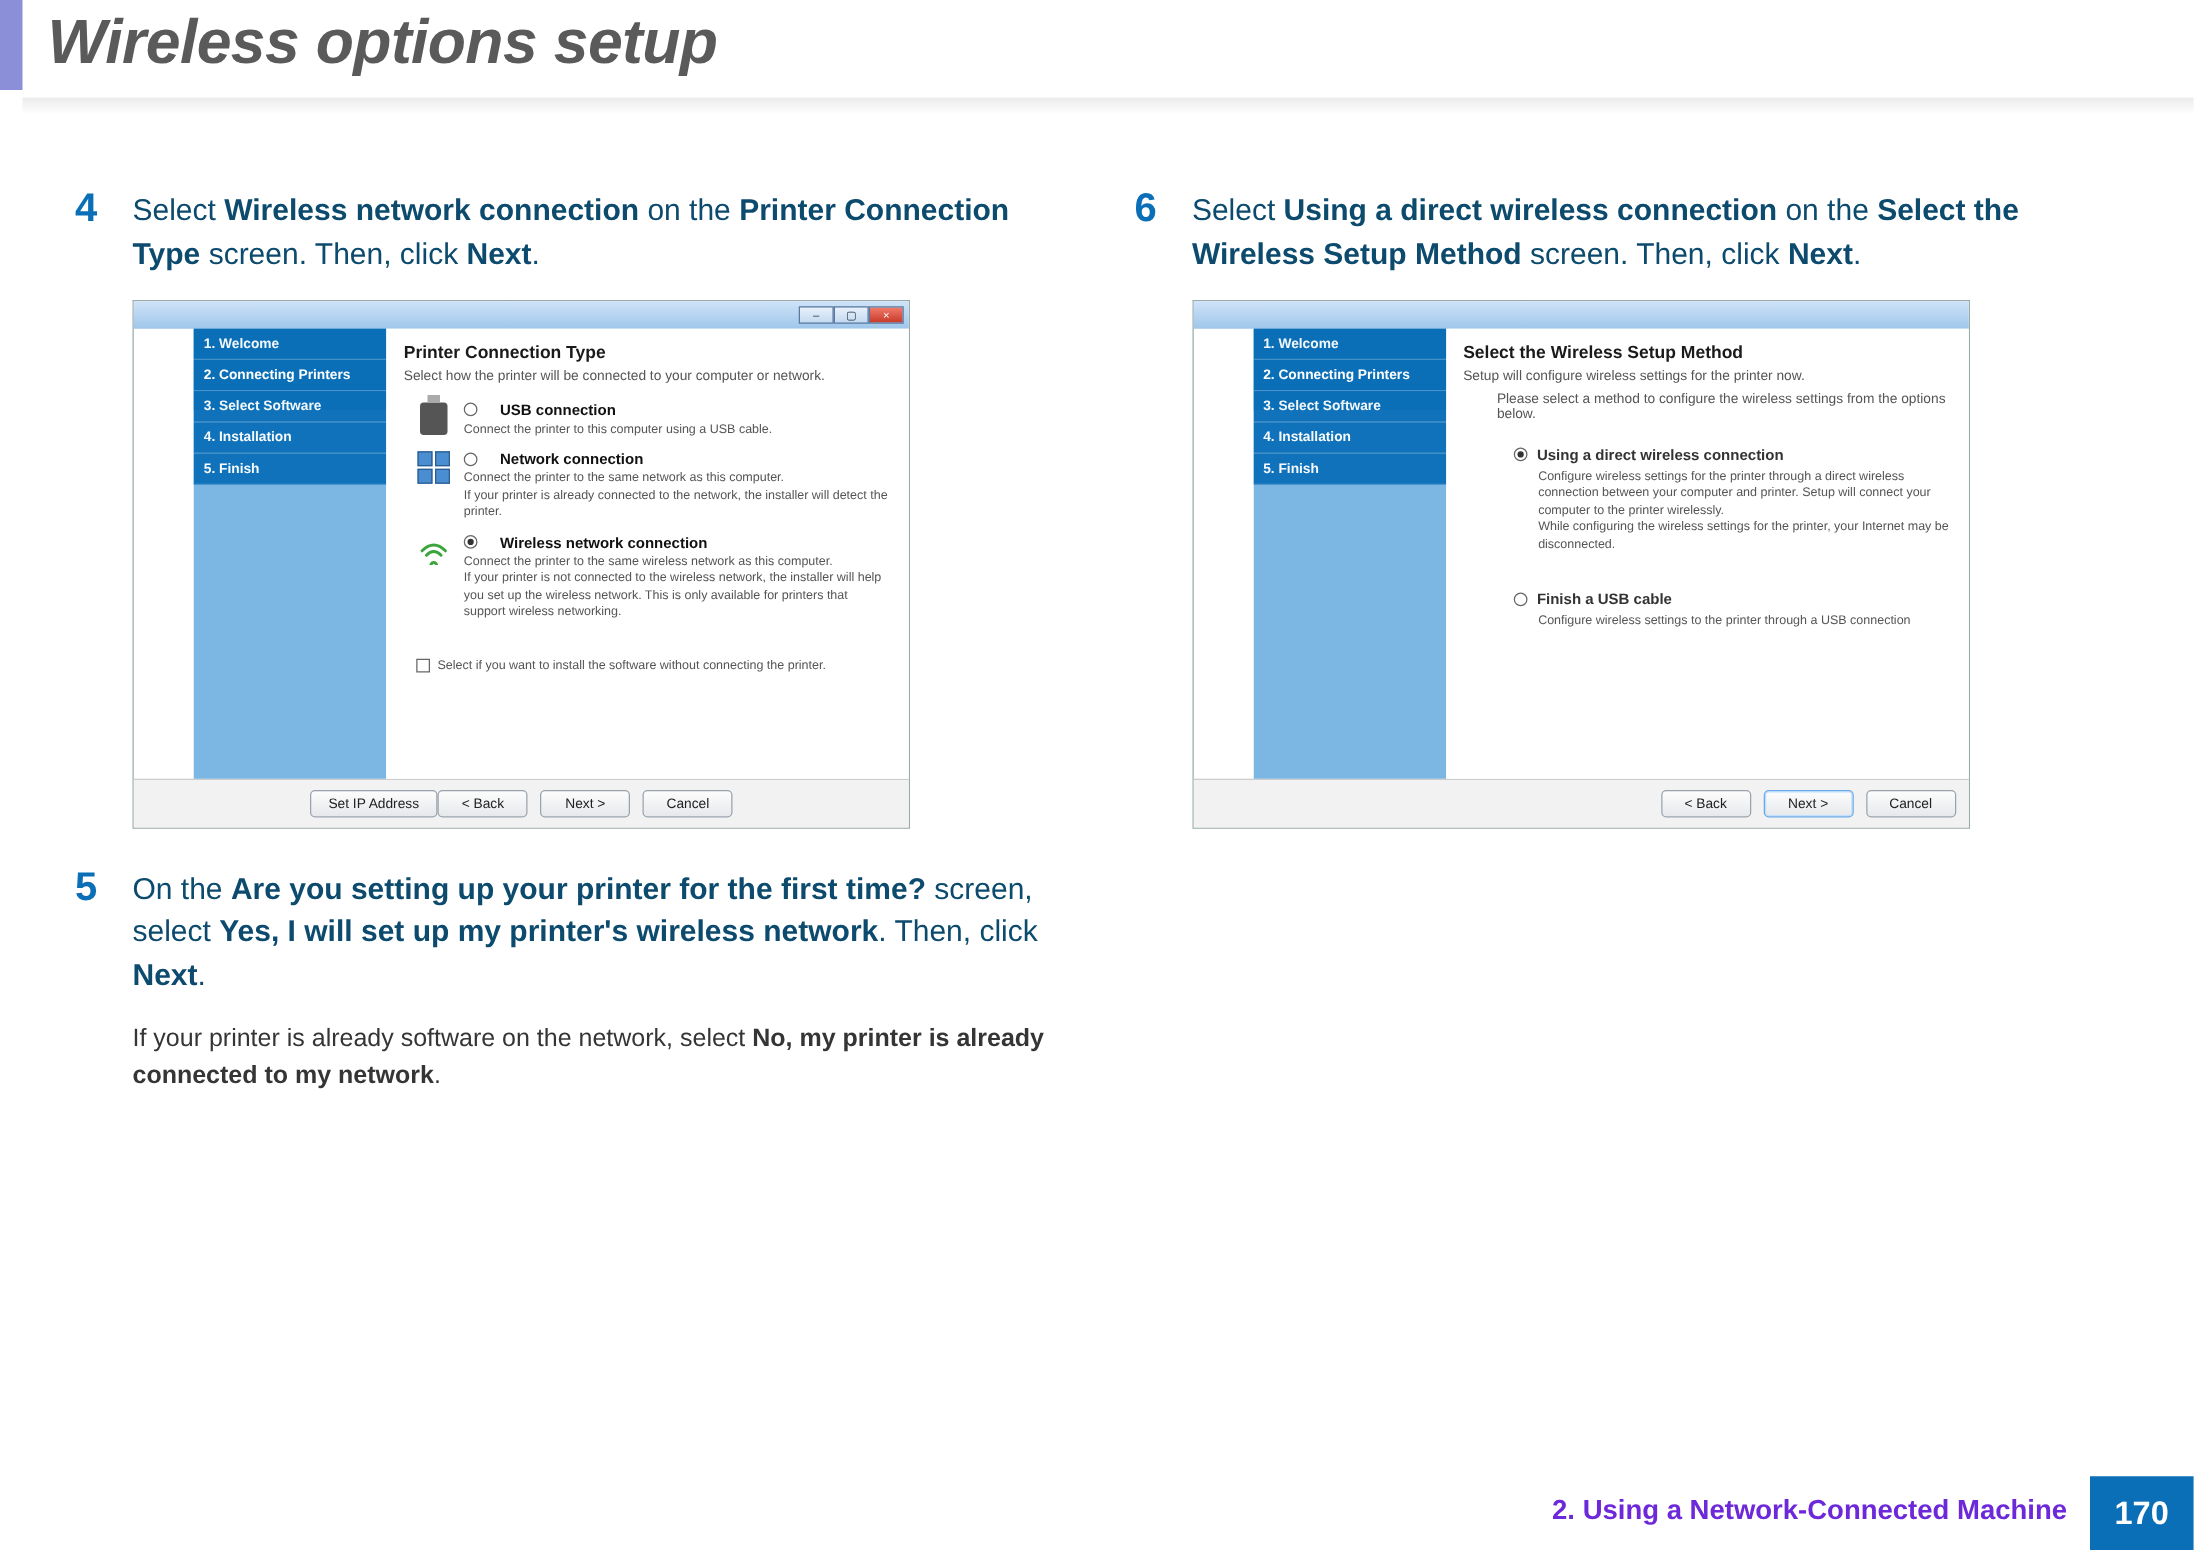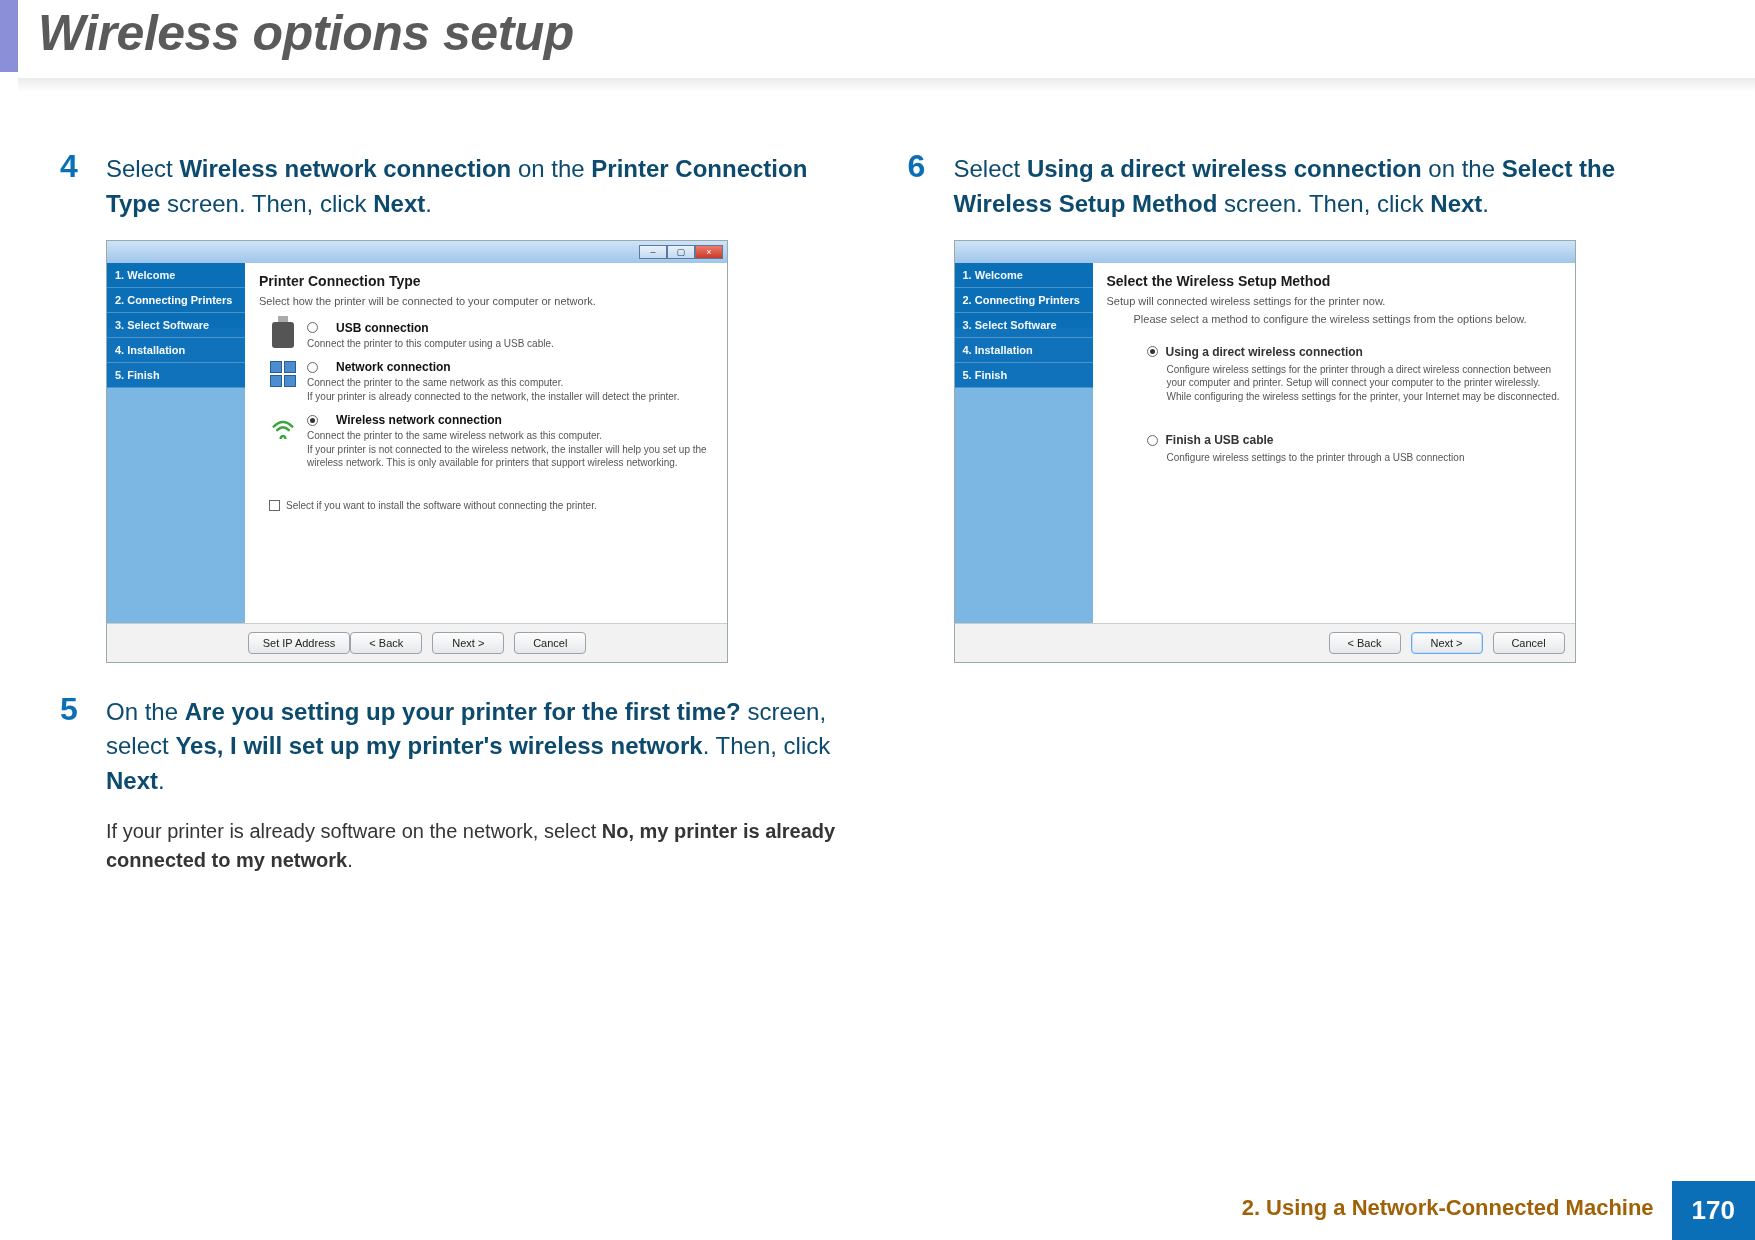--- a/index.html
+++ b/index.html
@@ -84,22 +84,23 @@
   }
   .titlebar-btns { display:flex; gap:0; }
   .tb-btn {
     width: 28px; height: 14px; border:1px solid #5b7aa0;
     background: linear-gradient(to bottom,#e9f1fb,#c4d9f0);
     font-size:9px; text-align:center; line-height:12px; color:#234;
   }
   .tb-close { background: linear-gradient(to bottom,#ef7a6a,#c83a2a); color:#fff; }
   .win-body { display:flex; min-height: 360px; }
   .sidebar {
-    width: 138px;
+    width: 154px;
     background: linear-gradient(to bottom,#0b6fb8,#0b6fb8 18%, #7cb6e2 18%, #7cb6e2);
+    margin-left: 48px;
   }
   .sidebar-item {
     padding: 6px 8px;
     font-size: 11px;
     color: #fff;
     border-bottom: 1px solid rgba(255,255,255,0.25);
     font-weight:700;
   }
   .sidebar-item.sel { background:#0b6fb8; }
   .sidebar .sidebar-item:not(.sel) { background:#0b6fb8; opacity:0.95; }
@@ -137,21 +138,21 @@
     min-width:72px; text-align:center;
   }
   .btn.hl { border-color:#6aa9e9; box-shadow:0 0 0 1px #bfe0ff inset; }
   .btn-group { display:flex; gap:10px; }
   .footer {
     position:absolute;
     right:0; bottom:0;
     display:flex; align-items:stretch;
   }
   .footer-label {
-    font-size:22px; font-weight:700; color:#a16207;
+    font-size:22px; font-weight:700; color:#6d28d9;
     padding: 14px 18px;
   }
   .footer-page {
     background:#0b6fb8; color:#fff;
     font-size:26px; font-weight:700;
     padding: 14px 20px;
   }
   .icon-usb { width:22px;height:26px;background:#555;border-radius:3px;position:relative;}
   .icon-usb::after{content:"";position:absolute;left:6px;top:-6px;width:10px;height:6px;background:#aaa;}
   .icon-net { display:grid;grid-template-columns:12px 12px;grid-template-rows:12px 12px;gap:2px;}
@@ -288,21 +289,21 @@
       <div class="win-body">
         <div class="sidebar sidebar2">
           <div class="sidebar-item">1. Welcome</div>
           <div class="sidebar-item sel">2. Connecting Printers</div>
           <div class="sidebar-item">3. Select Software</div>
           <div class="sidebar-item">4. Installation</div>
           <div class="sidebar-item">5. Finish</div>
         </div>
         <div class="pane pane2">
           <h3>Select the Wireless Setup Method</h3>
-          <div class="sub">Setup will connected wireless settings for the printer now.</div>
+          <div class="sub">Setup will configure wireless settings for the printer now.</div>
           <div class="sub" style="margin-top:-8px;margin-left:27px;">Please select a method to configure the wireless settings from the options below.</div>
 
           <div class="option-block">
             <div class="opt-title2">
                 <span class="radio sel"></span>
                 <span>Using a direct wireless connection</span>
               </div>
             <div class="opt-desc2" style="white-space:pre-line;">Configure wireless settings for the printer through a direct wireless connection between your computer and printer. Setup will connect your computer to the printer wirelessly.
 While configuring the wireless settings for the printer, your Internet may be disconnected.</div>
           </div>

